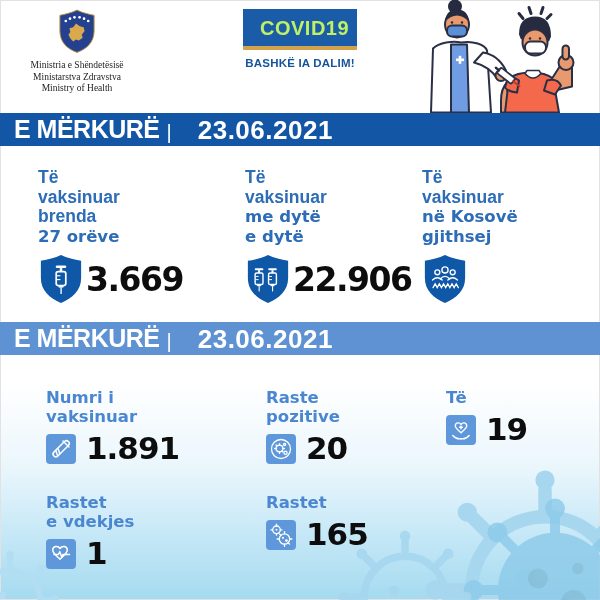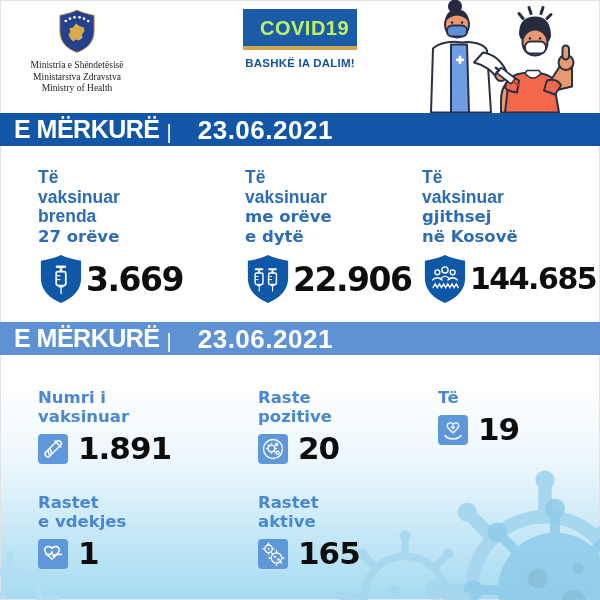--- a/index.html
+++ b/index.html
@@ -27,21 +27,21 @@
   .vax-col{position:absolute;top:168px;z-index:2;}
   .vc1{left:38px;} .vc2{left:245px;} .vc3{left:422px;}
   .ln{display:block;}
   .vax-label .ln{font-weight:700;font-size:17.5px;line-height:19.5px;color:#2d6cb6;}
   .vax-label .b{font-family:"DejaVu Sans",sans-serif;font-size:16.5px;}
   .vax-row{display:flex;align-items:center;gap:2px;margin-top:7px;}
   .shield{width:46px;height:52px;flex:none;}
   .big-num{font-family:"DejaVu Sans",sans-serif;font-weight:700;font-size:33px;line-height:1;letter-spacing:-1.5px;color:#0d0d0d;}
   .vc3 .big-num{font-size:30px;}
   
-  .stat{position:absolute;z-index:2;}
+  .stat{position:absolute;z-index:2;margin-left:8px;}
   .s1{left:38px;top:388px;} .s2{left:258px;top:388px;} .s3{left:438px;top:388px;}
   .s4{left:38px;top:493px;} .s5{left:258px;top:493px;}
   .stat-label .ln{font-family:"DejaVu Sans",sans-serif;font-weight:700;font-size:16.5px;line-height:19px;color:#4a87d0;}
   .stat-row{display:flex;align-items:flex-end;gap:10px;margin-top:7px;}
   .sq{width:30px;height:30px;border-radius:4px;background:#5e97da;display:flex;align-items:center;justify-content:center;flex:none;}
   .stat-num{font-family:"DejaVu Sans",sans-serif;font-weight:700;font-size:31px;line-height:1;letter-spacing:-1px;color:#0d0d0d;}
   
   .virus{position:absolute;z-index:0;}
   .v-big-o{right:-80px;bottom:-125px;width:270px;height:270px;color:#a6d7ef;}
   .v-big-f{right:-55px;bottom:-90px;width:200px;height:200px;color:#8ccae9;opacity:.8;}
@@ -251,54 +251,53 @@
         <use href="#ic-syringe"></use>
       </svg>
       <span class="big-num">3.669</span>
     </div>
   </div>
 
   <div class="vax-col vc2">
     <div class="vax-label">
       <span class="ln">Të</span>
       <span class="ln">vaksinuar</span>
-      <span class="ln b">me orëve</span>
+      <span class="ln b">me dytë</span>
       <span class="ln b">e dytë</span>
     </div>
     <div class="vax-row">
       <svg class="shield" viewBox="0 0 48 54">
         <path d="M24 2 C30 5 38 7 45 8 L45 26 C45 39 36 47 24 52 C12 47 3 39 3 26 L3 8 C10 7 18 5 24 2 Z" fill="#0f57a7"></path>
         <use href="#ic-syringe" transform="translate(-5,5) scale(0.82)"></use>
         <use href="#ic-syringe" transform="translate(9,5) scale(0.82)"></use>
       </svg>
       <span class="big-num">22.906</span>
     </div>
   </div>
 
   <div class="vax-col vc3">
     <div class="vax-label">
       <span class="ln">Të</span>
       <span class="ln">vaksinuar</span>
+      <span class="ln b">në Kosovë</span>
       <span class="ln b">gjithsej</span>
-      <span class="ln b">në Kosovë</span>
     </div>
     <div class="vax-row">
       <svg class="shield" viewBox="0 0 48 54">
         <path d="M24 2 C30 5 38 7 45 8 L45 26 C45 39 36 47 24 52 C12 47 3 39 3 26 L3 8 C10 7 18 5 24 2 Z" fill="#0f57a7"></path>
         <g stroke="#fff" stroke-width="1.4" fill="none" stroke-linecap="round">
           <circle cx="24" cy="17.5" r="3.2"></circle>
             <circle cx="16" cy="20" r="2.6"></circle>
             <circle cx="32" cy="20" r="2.6"></circle>
           <path d="M11 28 q5 -4.5 10 0"></path>
             <path d="M19 27 q5 -5.5 10 0"></path>
             <path d="M27 28 q5 -4.5 10 0"></path>
           <path d="M11.5 36 l2.2 -4 l2.2 4 l2.2 -4 l2.2 4 l2.2 -4 l2.2 4 l2.2 -4 l2.2 4 l2.2 -4 l2.2 4 l2.2 -4 l2.2 4"></path>
         </g>
       </svg>
-      <span class="big-num">144.685</span>
     </div>
   </div>
 
   <div class="banner banner2">
     <span class="day">E MËRKURË</span>
     <span class="sep">|</span>
     <span class="bdate">23.06.2021</span>
   </div>
 
   <div class="stat s1">
@@ -380,21 +379,20 @@
           </g>
         </svg>
       </span>
       <span class="stat-num">1</span>
     </div>
   </div>
 
   <div class="stat s5">
     <div class="stat-label">
       <span class="ln">Rastet</span>
-      <span class="ln">aktive</span>
     </div>
     <div class="stat-row">
       <span class="sq">
         <svg width="30" height="30" viewBox="0 0 30 30">
           <g stroke="#fff" stroke-width="1.3" fill="none" stroke-linecap="round">
             <circle cx="10.5" cy="9.8" r="3.8"></circle>
             <line x1="10.5" y1="4.2" x2="10.5" y2="6"></line>
               <line x1="10.5" y1="13.6" x2="10.5" y2="15.2"></line>
             <line x1="4.9" y1="9.8" x2="6.7" y2="9.8"></line>
               <line x1="14.3" y1="9.8" x2="16" y2="9.8"></line>

